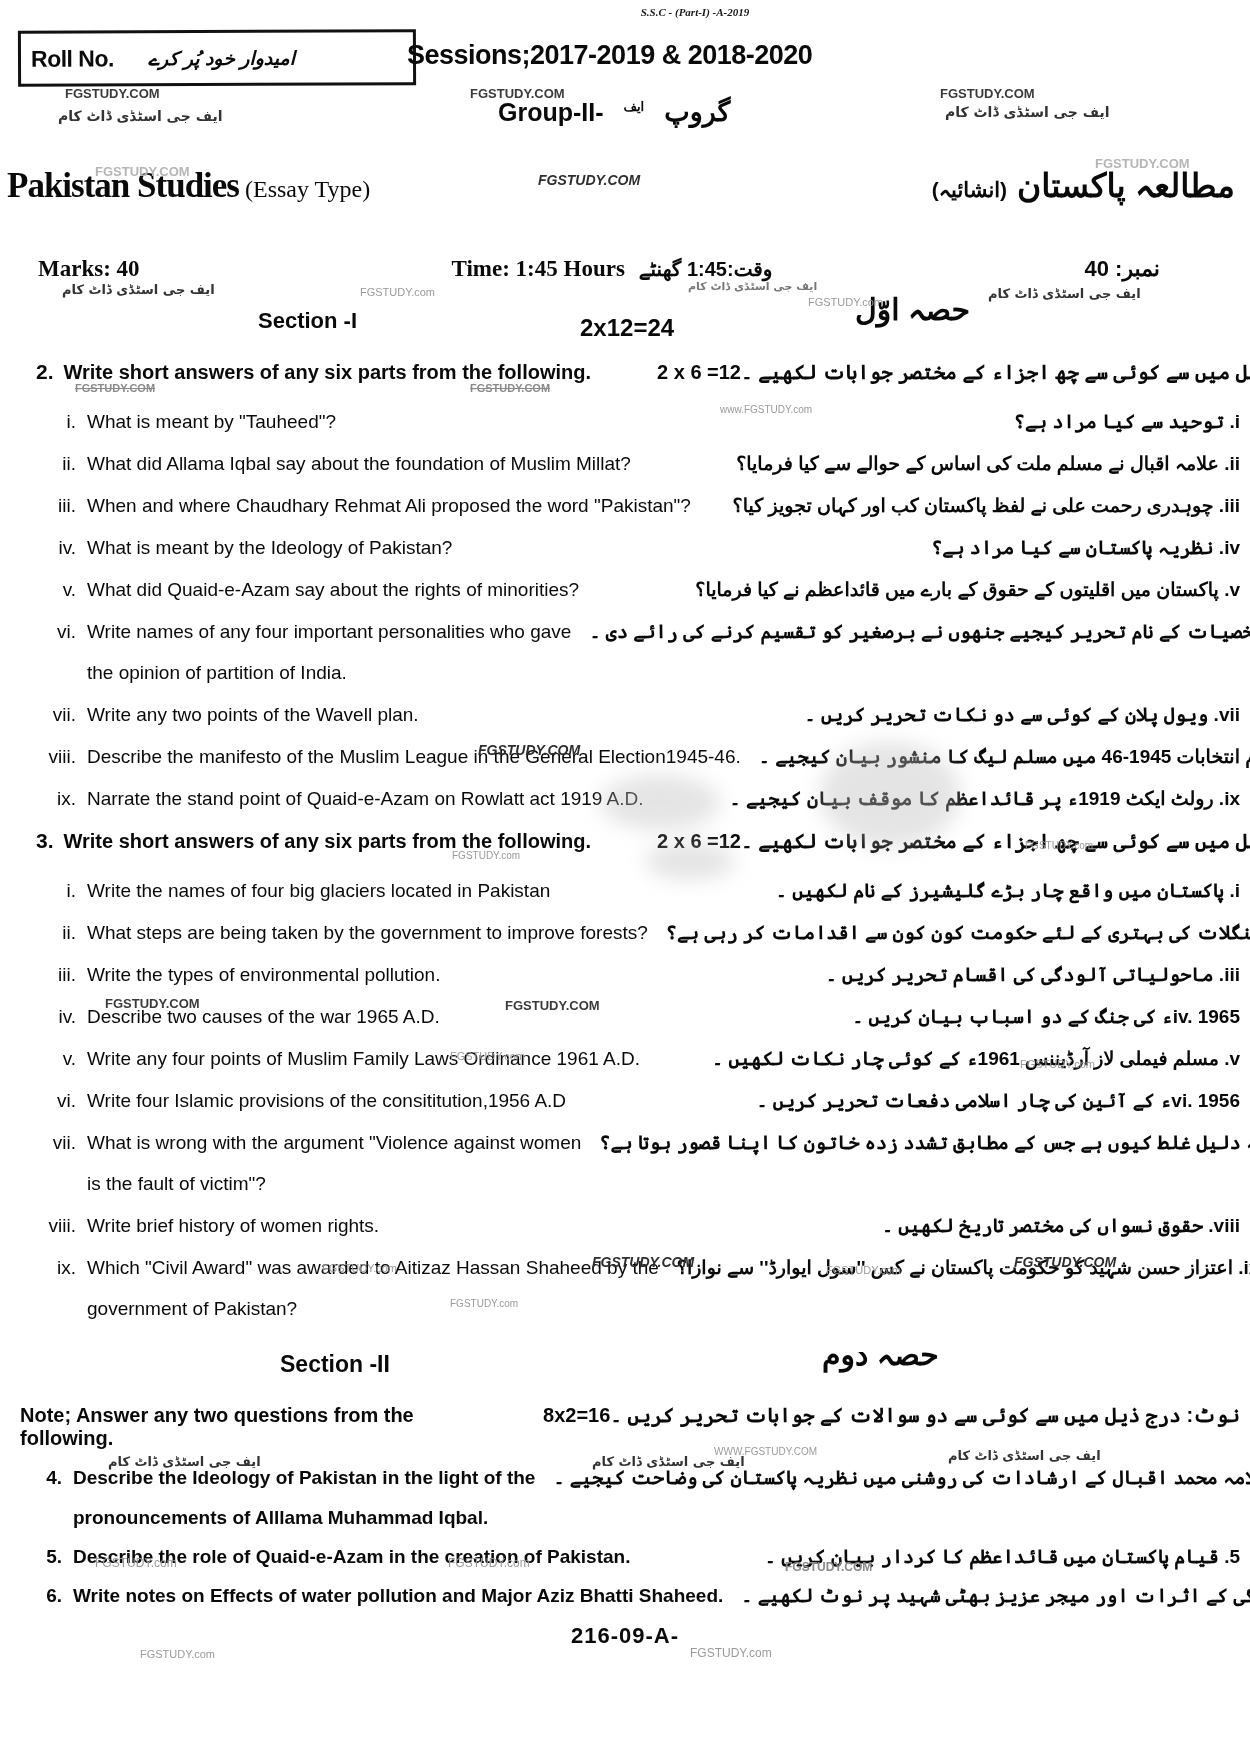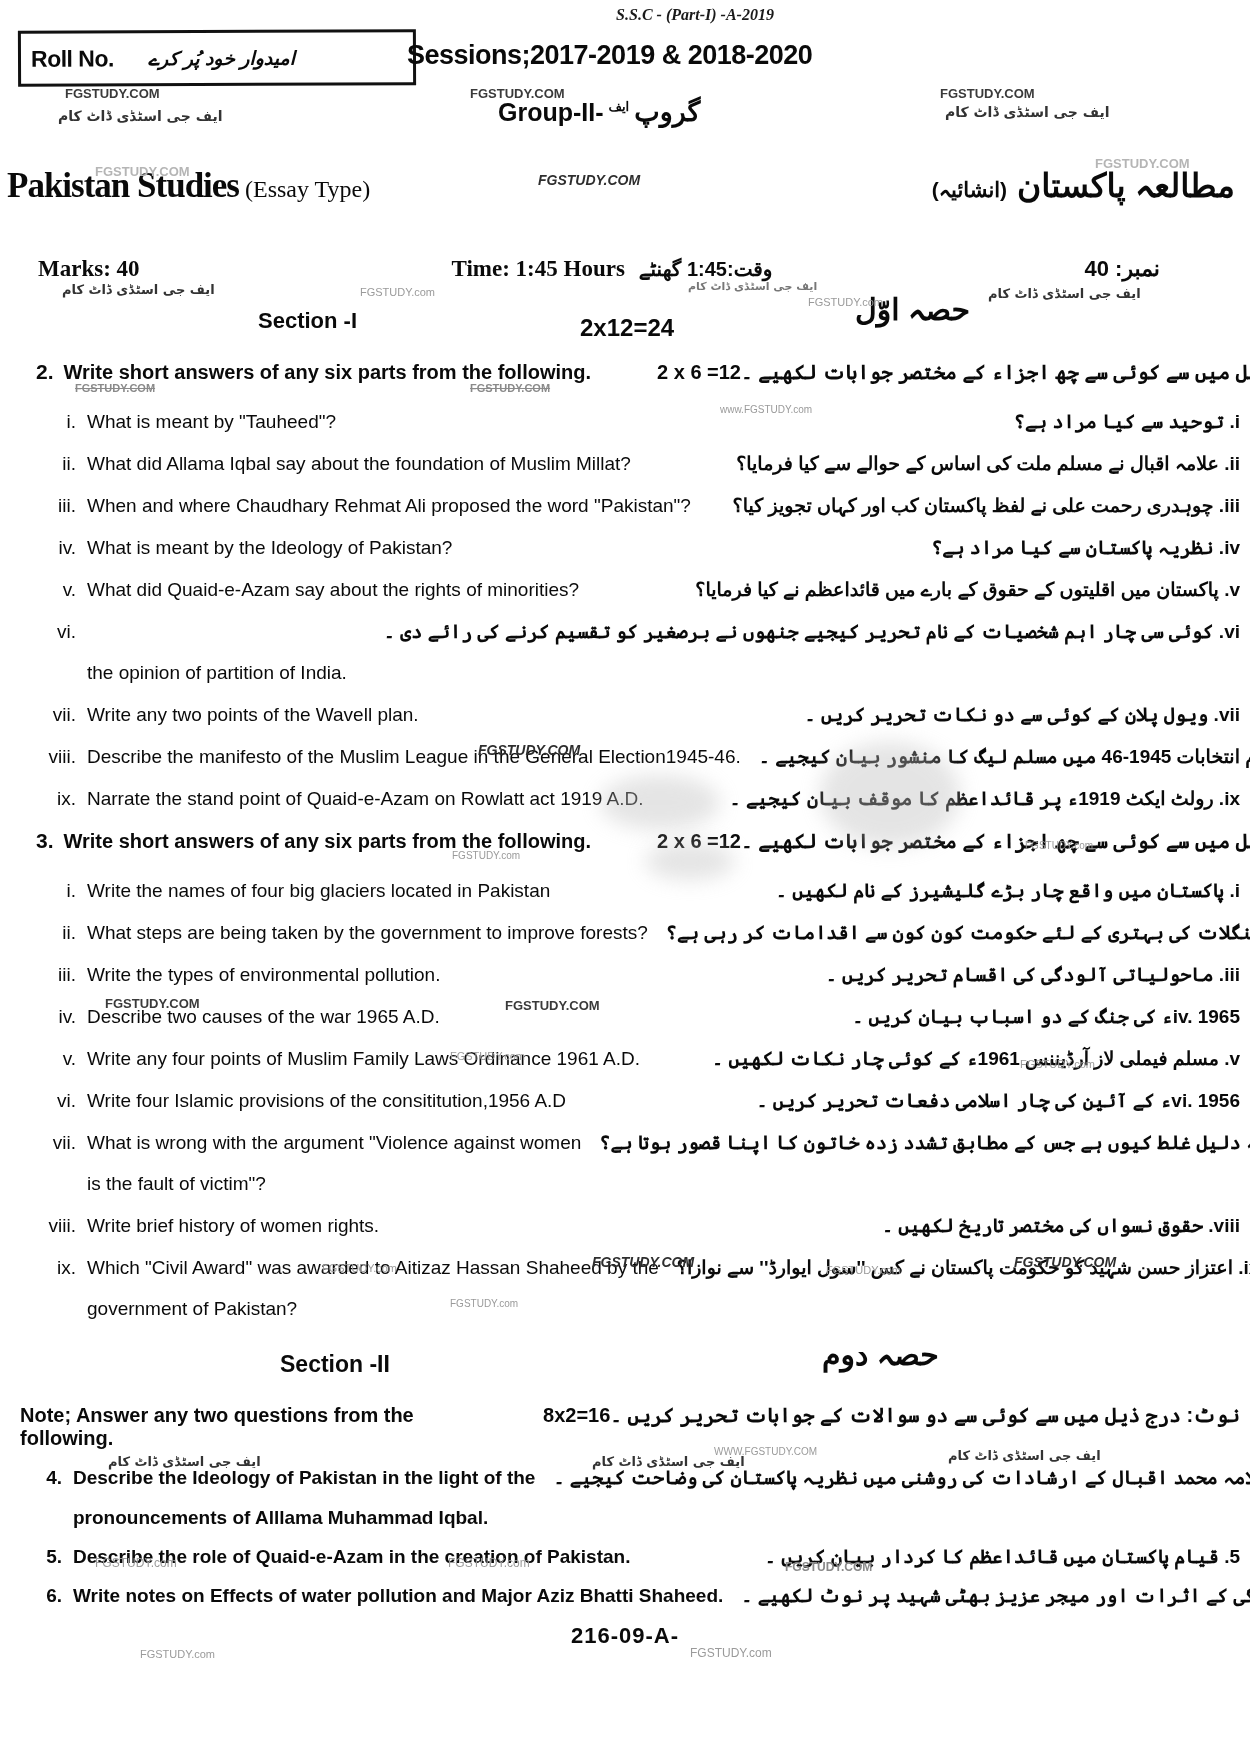--- a/index.html
+++ b/index.html
@@ -7,30 +7,30 @@
     width:1250px;height:1755px;position:relative;overflow:hidden;
     background:#ffffff;color:#0a0a0a;
     font-family:"Liberation Sans",sans-serif;
   }
   .serif{font-family:"Liberation Serif",serif}
   .ur{font-family:Liberation Sans, sans-serif;direction:rtl}
 
   
   #header{position:relative;height:152px}
   #exam-code{position:absolute;left:540px;top:6px;width:310px;text-align:center;
-    font-style:italic;font-weight:bold;font-size:16px;color:#1a1a1a}
+    font-style:italic;font-weight:bold;font-size:11px;color:#1a1a1a}
   #roll-box{position:absolute;left:18px;top:30px;width:372px;height:50px;
     border:3px solid #111;display:flex;align-items:center;padding:0 10px;
     transform:rotate(-0.25deg);background:#fff}
   #roll-label{font-weight:bold;font-size:23px;letter-spacing:-0.5px}
   #roll-urdu{font-size:19px;font-weight:bold;font-style:italic;margin-left:34px}
   #sessions{position:absolute;left:407px;top:40px;font-weight:bold;font-size:27px;letter-spacing:-0.5px}
   #group-line{position:absolute;left:498px;top:96px;display:flex;align-items:baseline}
   #group-label{font-weight:bold;font-size:25px}
-  #group-sup{font-size:13px;font-weight:bold;position:relative;top:-10px;margin:0 5px}
+  #group-sup{font-size:13px;font-weight:bold;position:relative;top:-10px;margin:0 20px}
   #group-urdu{font-weight:bold;font-size:27px}
 
   
   #title-row{display:flex;align-items:flex-start;padding:0 7px;margin-top:14px;height:64px}
   #subject-en{font-weight:bold;font-size:35px;letter-spacing:-1px}
   #subject-suffix{font-size:24px;font-weight:normal;margin-left:6px}
   #title-right{margin-left:auto;display:flex;align-items:baseline;direction:rtl;padding-right:8px}
   #subject-ur{font-weight:bold;font-size:33px}
   #subject-ur-suffix{font-weight:bold;font-size:21px;margin-right:10px}
 
@@ -181,20 +181,21 @@
     <div class="line1">
       <span class="rn">v.</span>
       <span class="item-text">What did Quaid-e-Azam say about the rights of minorities?</span>
       <span class="item-ur ur">v. پاکستان میں اقلیتوں کے حقوق کے بارے میں قائداعظم نے کیا فرمایا؟</span>
     </div>
 
   </div>
     <div class="item-row">
     <div class="line1">
       <span class="rn">vi.</span>
+      <span class="item-text">Write names of any four important personalities who gave</span>
       <span class="item-ur ur">vi. کوئی سی چار اہم شخصیات کے نام تحریر کیجیے جنھوں نے برصغیر کو تقسیم کرنے کی رائے دی ۔</span>
     </div>
     <div class="line2">
       <span class="item-text">the opinion of partition of India.</span>
     </div>
   </div>
     <div class="item-row">
     <div class="line1">
       <span class="rn">vii.</span>
       <span class="item-text">Write any two points of the Wavell plan.</span>

